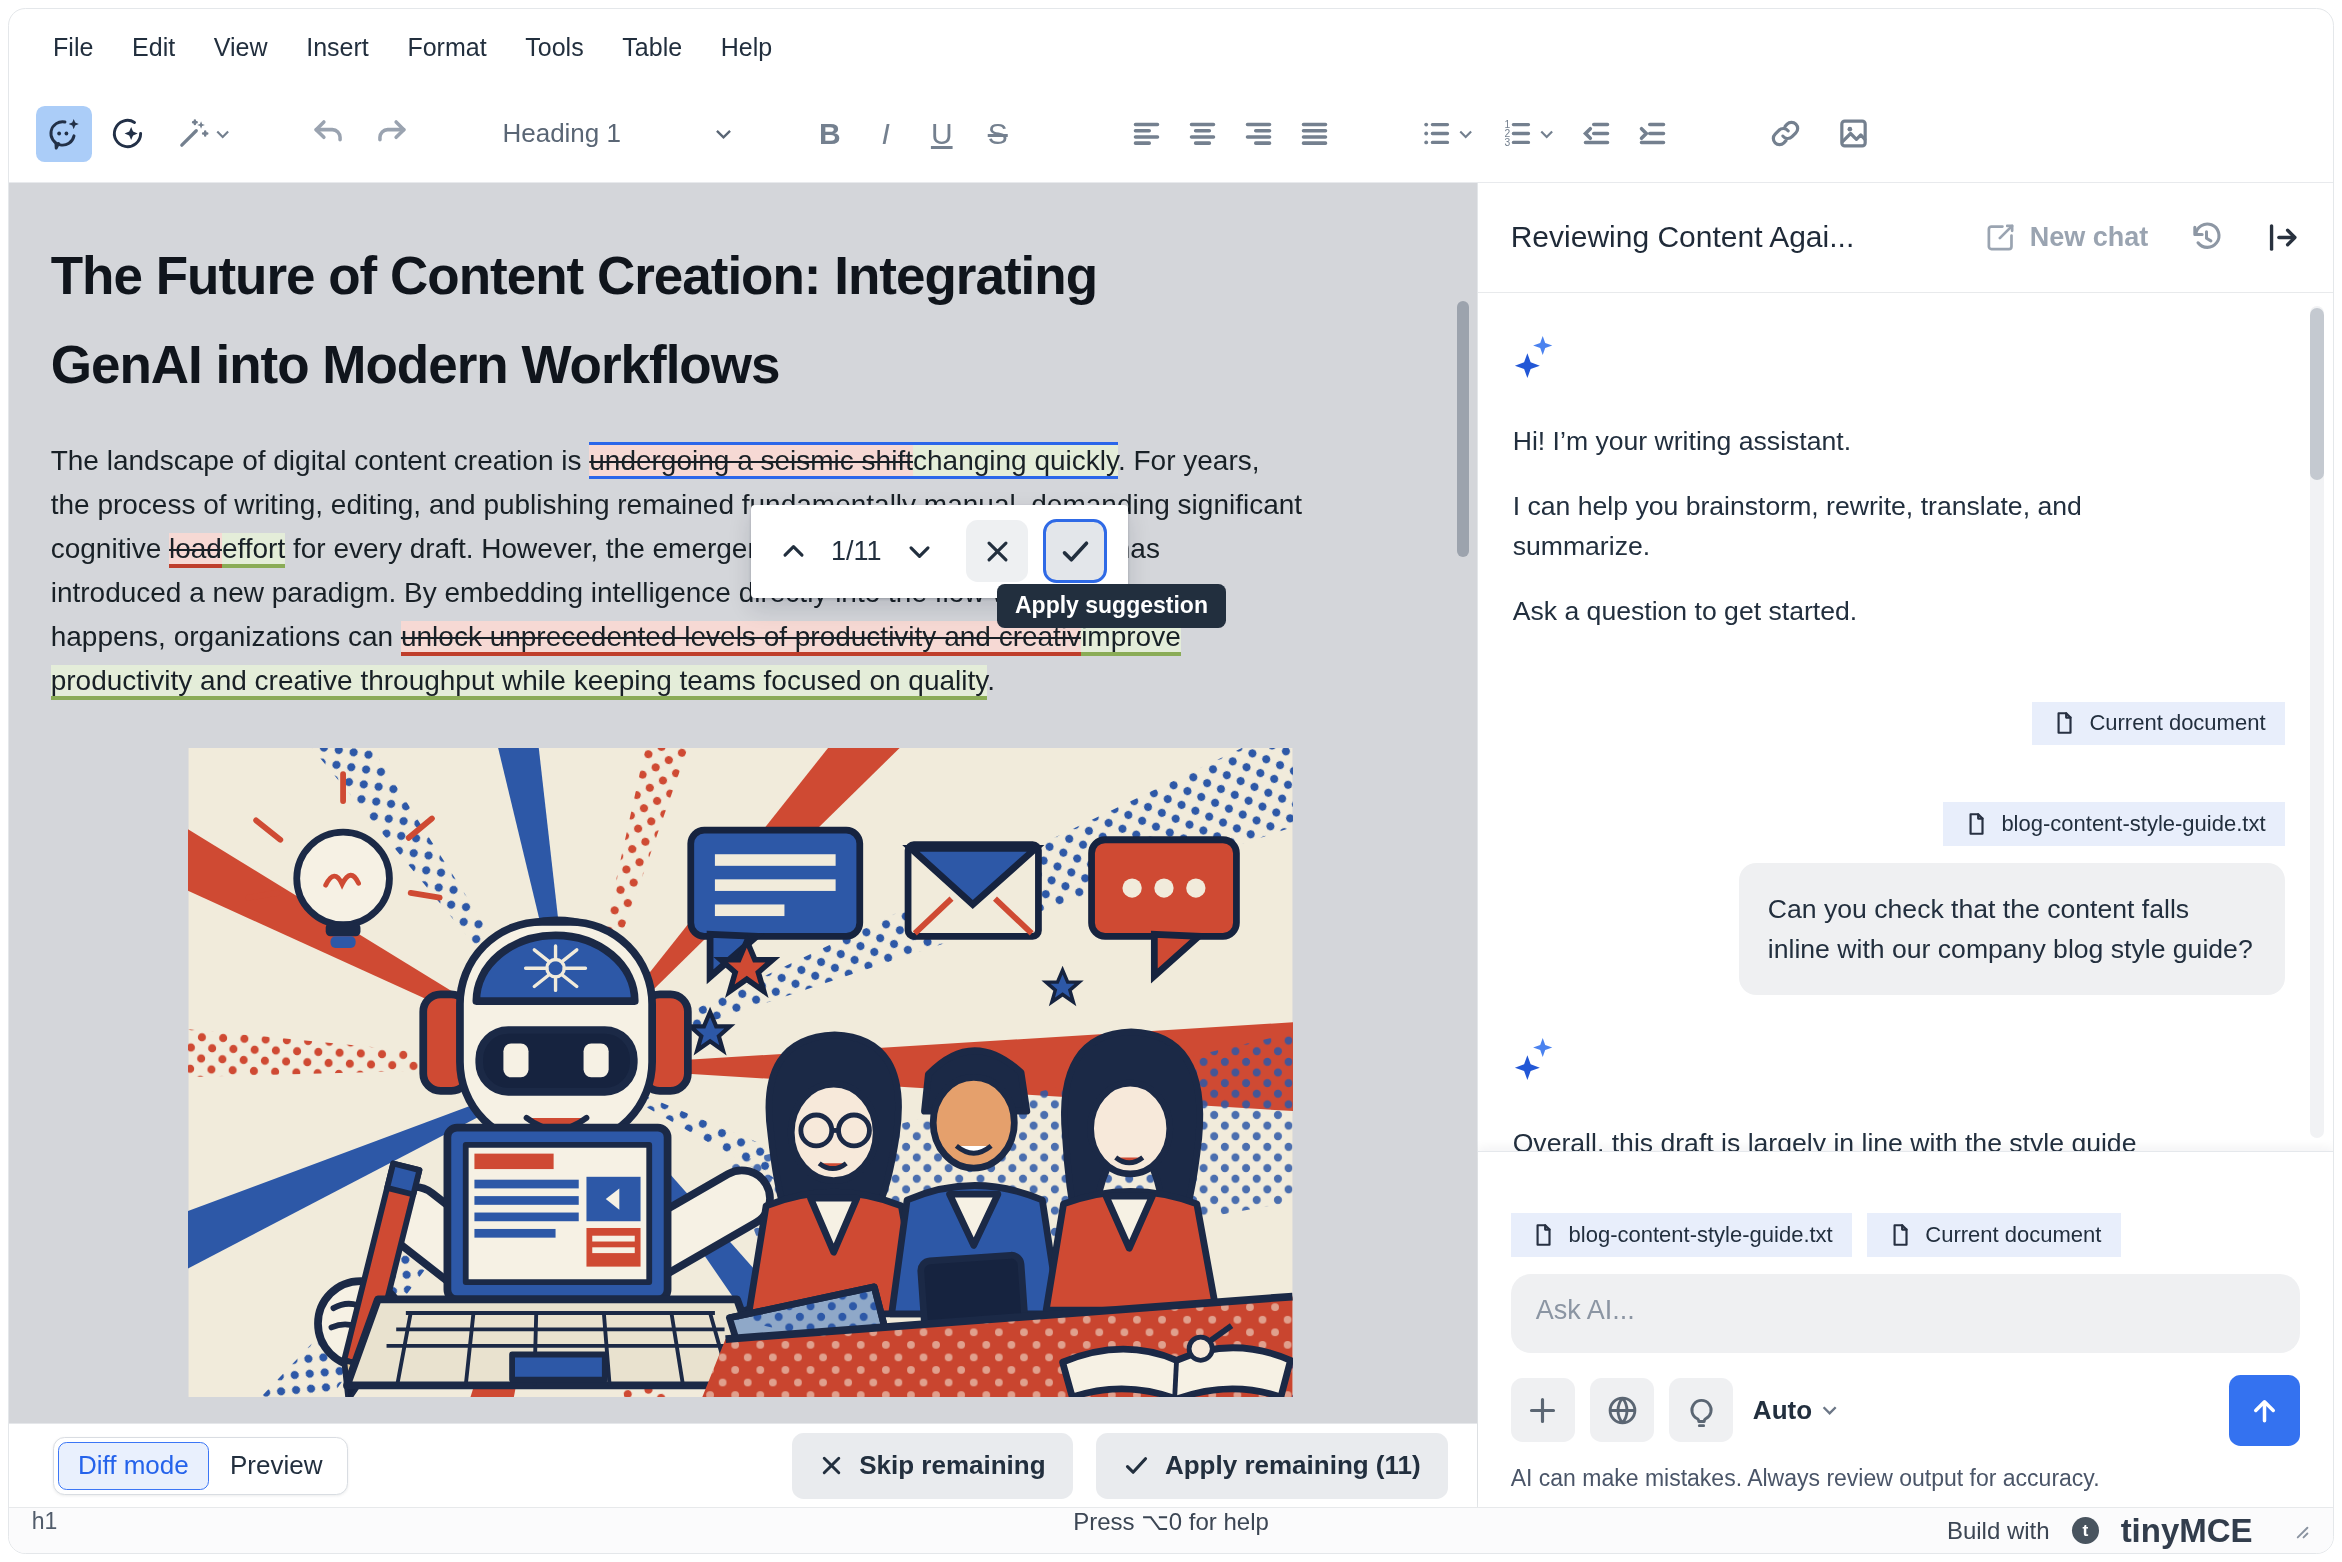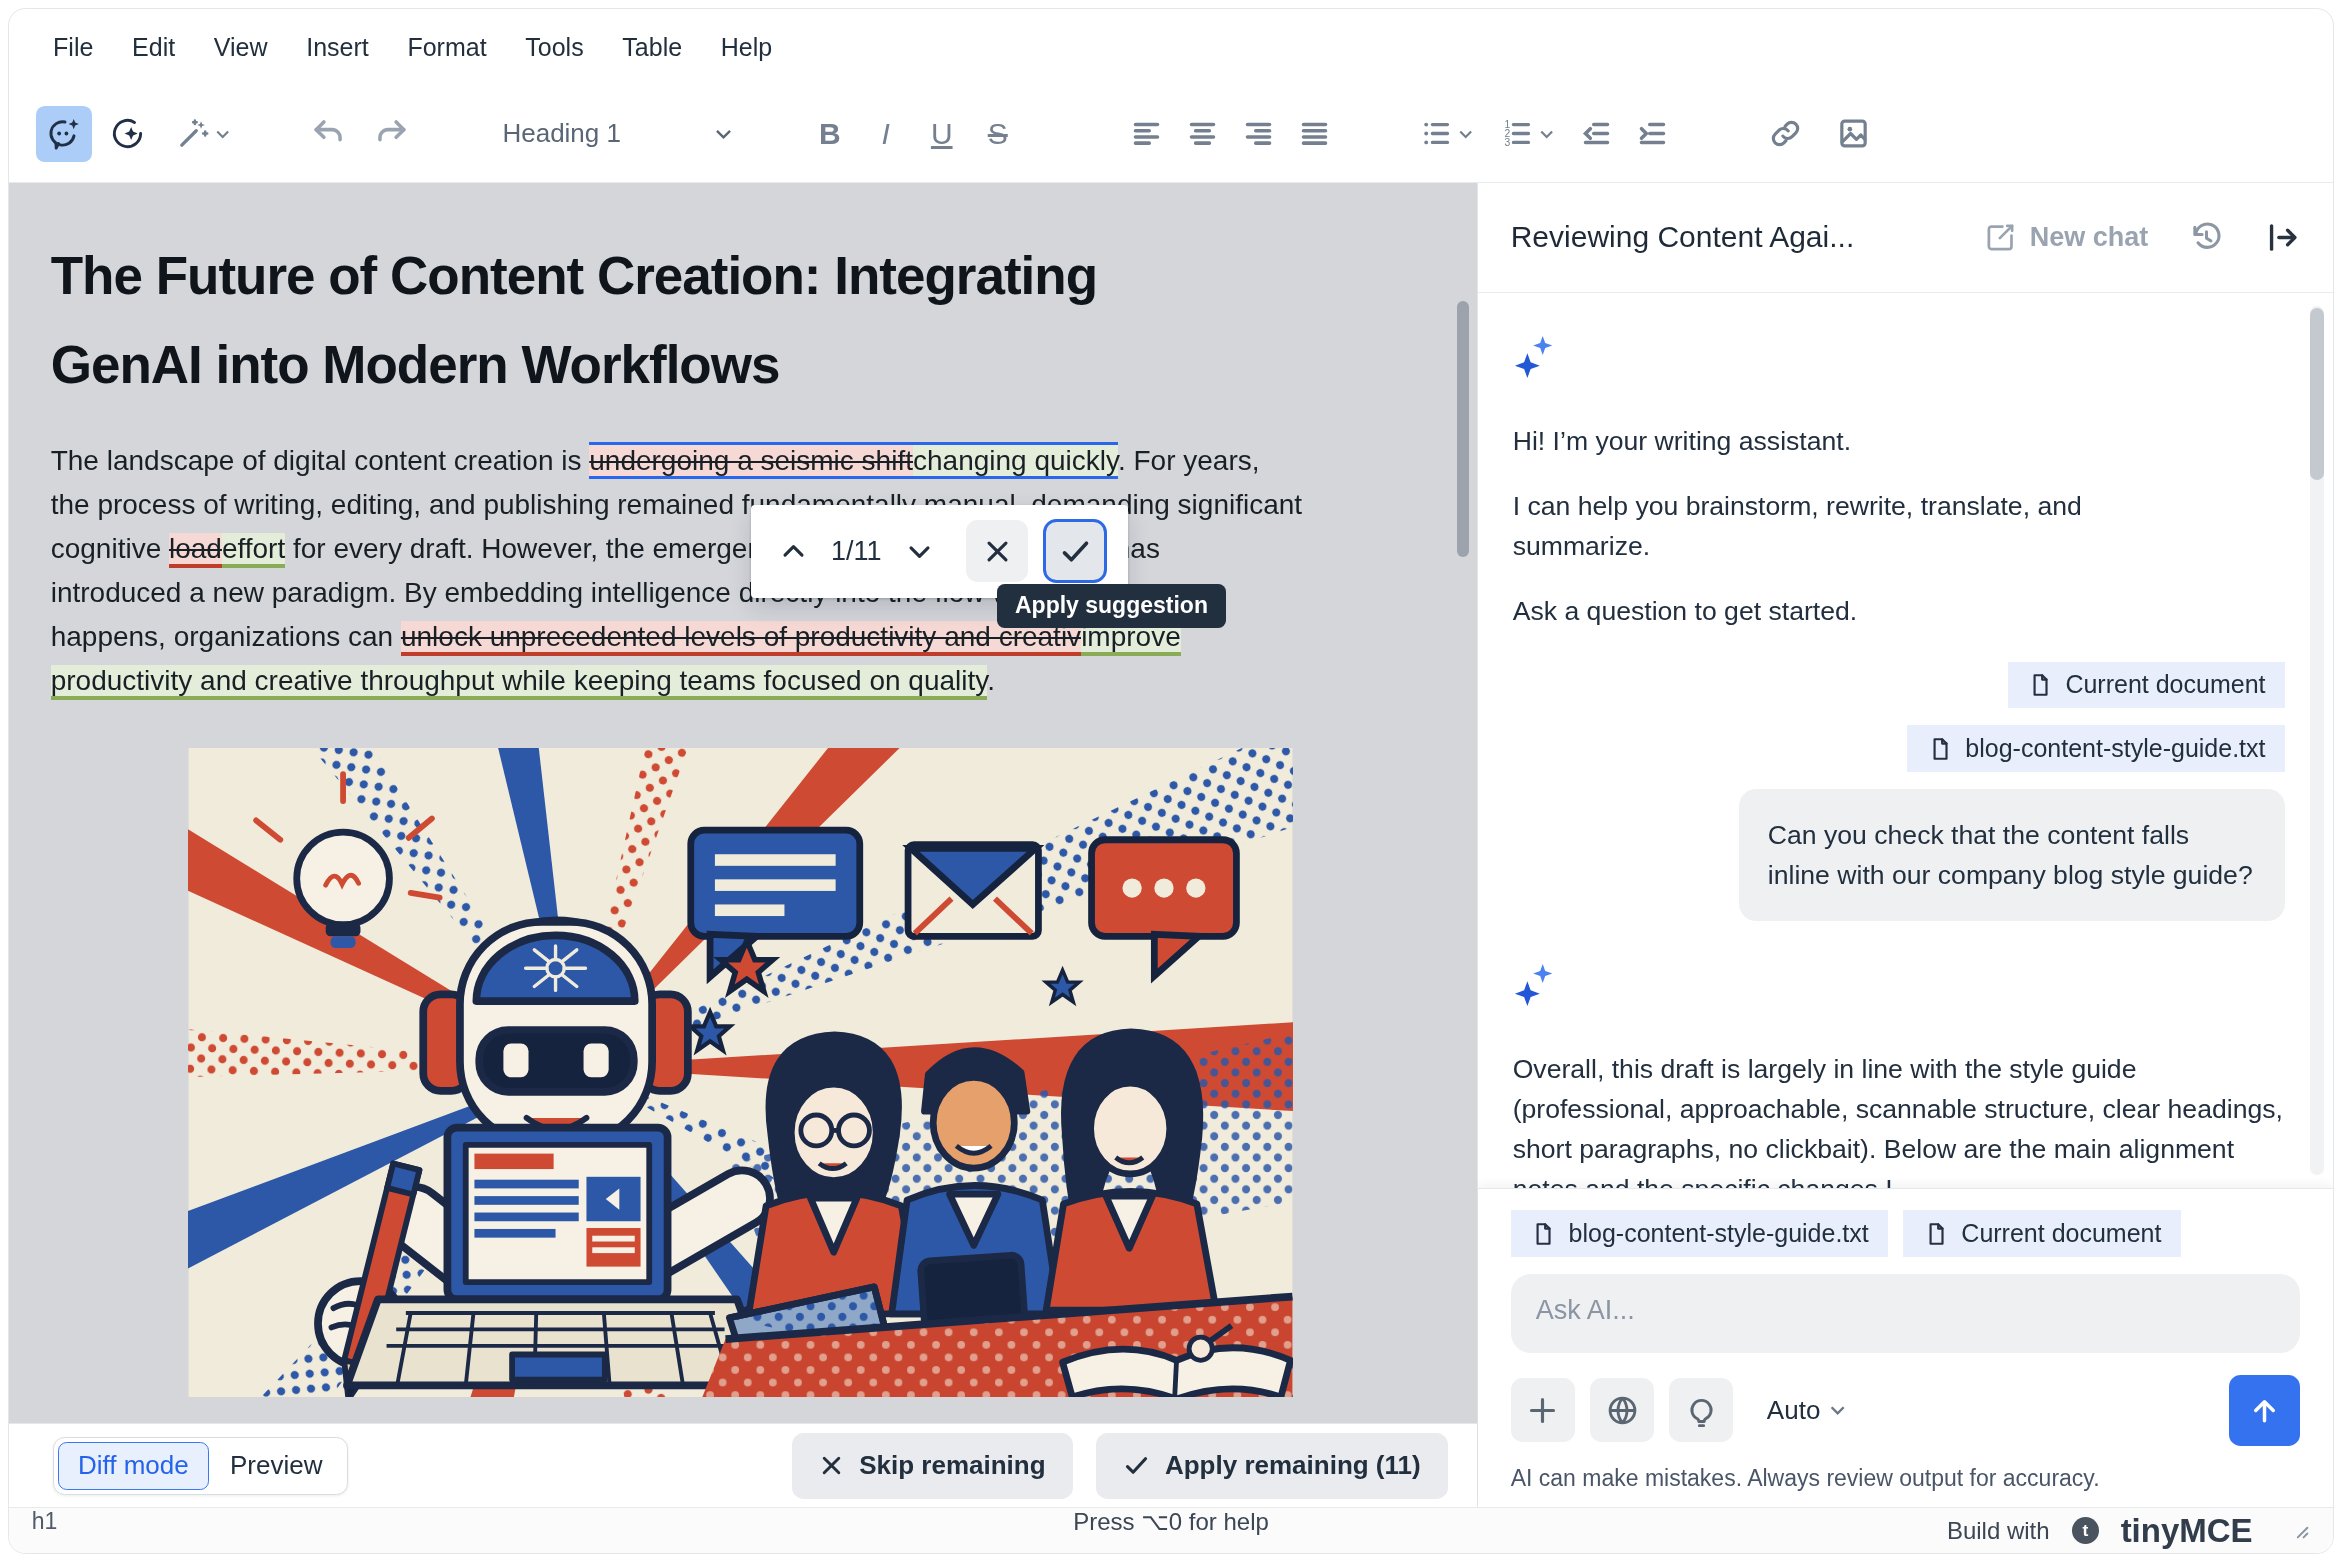--- a/index.html
+++ b/index.html
@@ -61,32 +61,32 @@
   .as-title { font-size:30px; color:#1f2a38; font-weight:500; white-space:nowrap; }
   .newchat { margin-left:auto; display:flex; align-items:center; gap:13.5px; color:#9aa4b1; font-size:27px; font-weight:600; background:none; border:none; }
   .hbtn { background:none; border:none; margin-left:41px; display:flex; align-items:center; color:#8d97a4; }
   .hbtn.dark { color:#29323f; }
 
   .as-chat { flex:1; position:relative; padding:41px 35px 0; overflow:hidden; }
   .sparkle { margin-bottom:41px; }
   .msg { font-size:26.6px; color:#222f3e; line-height:40px; margin-bottom:25px; max-width:705px; }
   .msg.wide { max-width:784px; }
   .ctx-chips { display:flex; flex-direction:column; align-items:flex-end; gap:17.4px; margin:31px 13.5px 17.4px 0; }
-  .chip { display:inline-flex; align-items:center; gap:12.6px; background:#e8eefb; border-radius:0; padding:8.7px 19.3px; font-size:25px; color:#222f3e; white-space:nowrap; }
+  .chip { display:inline-flex; align-items:center; gap:12.6px; background:#e8eefb; border-radius:0; padding:8.7px 19.3px; font-size:22px; color:#222f3e; white-space:nowrap;margin-top:40px; }
   .user-bubble { background:#eff0f2; border-radius:17.4px; padding:26px 29px; font-size:26.6px; line-height:40px; color:#222f3e; max-width:546px; margin:0 13.5px 41px auto; }
   .chat-track { position:absolute; right:9.7px; top:13.5px; bottom:13.5px; width:13.5px; background:#f1f2f4; border-radius:7.7px; }
   .chat-thumb { position:absolute; right:9.7px; top:15.4px; width:13.5px; height:172px; background:#c4c9d0; border-radius:7.7px; }
 
   .as-input { border-top:1px solid #e5e8ec; box-shadow:0 -3.9px 9.7px rgba(16,24,40,.05); padding:21px 33px 15.4px; }
   .in-chips { display:flex; gap:15.4px; }
   .ask { margin-top:17.4px; width:100%; height:79px; background:#eff0f2; border:none; border-radius:20px; padding:21px 25px; font-size:27px; color:#222f3e; resize:none; font-family:"Liberation Sans",sans-serif; }
   .ask::placeholder { color:#8b95a3; }
   .in-row { margin-top:17.4px; display:flex; align-items:center; gap:15.4px; }
   .ibtn { width:64px; height:64px; border-radius:11.6px; border:none; background:#eff0f2; display:flex; align-items:center; justify-content:center; color:#5b6673; }
-  .auto { margin-left:18px; display:flex; align-items:center; gap:7.7px; background:none; border:none; font-size:26px; font-weight:normal; color:#222f3e; font-family:"Liberation Sans",sans-serif; }
+  .auto { margin-left:4px; display:flex; align-items:center; gap:7.7px; background:none; border:none; font-size:26px; font-weight:bold; color:#222f3e; font-family:"Liberation Sans",sans-serif; }
   .send { margin-left:auto; width:71px; height:71px; border:none; border-radius:11.6px; background:#3472f0; display:flex; align-items:center; justify-content:center; color:#fff; }
   .disclaimer { margin-top:19.3px; text-align:left; font-size:23px; color:#4a5568; }
 
   
   .statusbar { height:46px; background:#fbfbfc; border-top:1px solid #e7e9eb; display:flex; padding:0 23px; position:relative; }
   .sb-path { font-size:23px; color:#515c6b; }
   .sb-help { position:absolute; left:0; right:0; text-align:center; font-size:24px; color:#3c4654; }
   .sb-right { margin-left:auto; display:flex; align-items:center; gap:21px; z-index:1; }
   .sb-build { font-size:24px; color:#3c4654; }
   .sb-brand { font-size:33px; font-weight:bold; color:#323d4c; }

